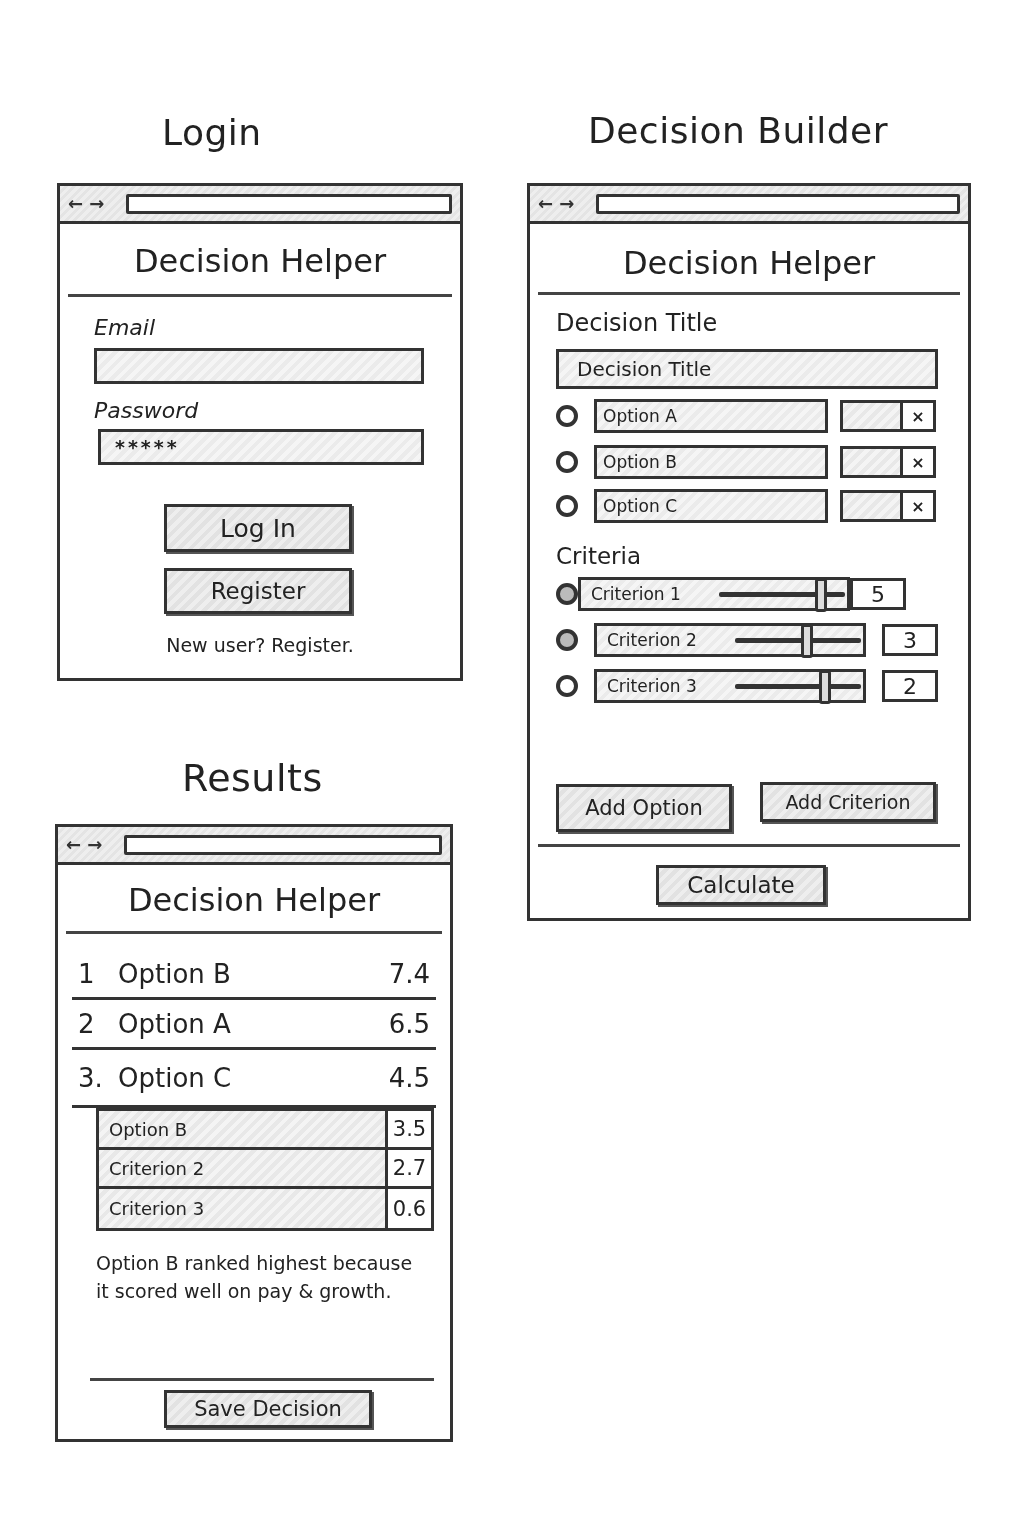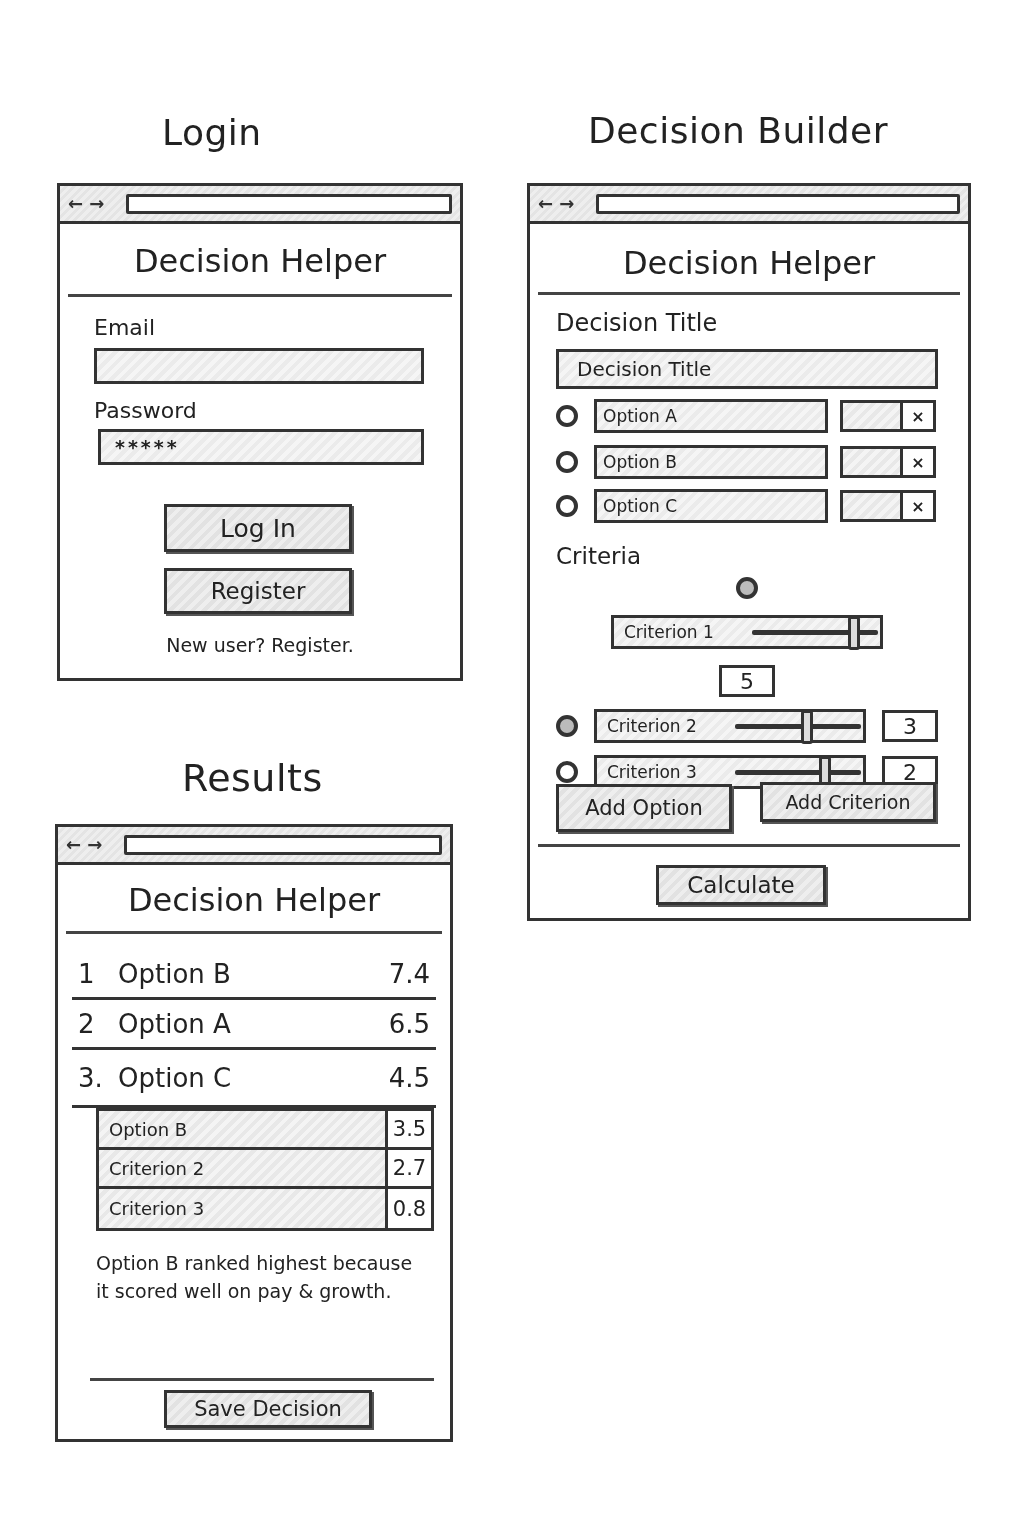--- a/index.html
+++ b/index.html
@@ -171,21 +171,21 @@
 <div class="screen-title" style="left:162px; top:112px;">Login</div>
 
 <div class="frame" style="left:57px; top:183px; width:406px; height:498px;">
   <div class="browser-bar">
     <span class="nav-arrows">← →</span>
     <div class="url-bar"></div>
   </div>
   <div class="app-title">Decision Helper</div>
   <div class="hr"></div>
 
-  <div style="padding: 18px 36px 0 34px;">
+  <div style="padding: 18px 36px 0 34px; font-style: italic;">
     <div class="label">Email</div>
     <div class="field" style="margin-top:8px; height:36px;"></div>
 
     <div class="label" style="margin-top:14px;">Password</div>
     <div class="field" style="margin-top:6px; margin-left:4px; height:36px; letter-spacing:3px; font-weight:bold;">*****</div>
   </div>
 
   <div class="btn" style="position:absolute; left:104px; top:318px; width:188px; height:48px; font-size:25px;">Log In</div>
   <div class="btn" style="position:absolute; left:104px; top:382px; width:188px; height:46px; font-size:23px;">Register</div>
   <div style="position:absolute; left:0; right:0; top:448px; text-align:center; font-size:19px; color:#222;">New user? Register.</div>
@@ -226,21 +226,21 @@
       <div class="radio"></div>
       <div class="field" style="width:234px; padding-left:6px; font-size:17px;">Option C</div>
       <div class="x-box" style="margin-left:-4px;">
         <div class="x-spacer"></div>
         <div class="x-btn">×</div>
       </div>
     </div>
 
     <div class="label" style="margin-top:20px; font-size:23px;">Criteria</div>
 
-    <div class="row" style="margin-top:8px; gap:16px;flex-direction:column;">
+    <div class="row" style="margin-top:8px; ">
       <div class="radio filled"></div>
       <div class="field" style="width:272px; padding:0 0 0 10px; font-size:17px; position:relative;">
         <span style="width:128px;">Criterion 1</span>
         <div class="slider-track" style="width:126px;">
           <div class="slider-thumb" style="left:96px;"></div>
         </div>
       </div>
       <div class="val-box">5</div>
     </div>
     <div class="row" style="margin-top:12px; gap:16px;">
@@ -306,21 +306,21 @@
     <div class="bd-row">
       <div class="bd-label">Option B</div>
       <div class="bd-val">3.5</div>
     </div>
     <div class="bd-row">
       <div class="bd-label">Criterion 2</div>
       <div class="bd-val">2.7</div>
     </div>
     <div class="bd-row">
       <div class="bd-label">Criterion 3</div>
-      <div class="bd-val">0.8</div>
+      <div class="bd-val">0.6</div>
     </div>
   </div>
 
   <div style="margin: 18px 0 0 38px; font-size:19px; line-height:28px;">
     <div>Option B ranked highest because</div>
     <div>it scored well on pay &amp; growth.</div>
   </div>
 
   <div class="hr" style="position:absolute; left:24px; right:8px; top:551px;"></div>
 

